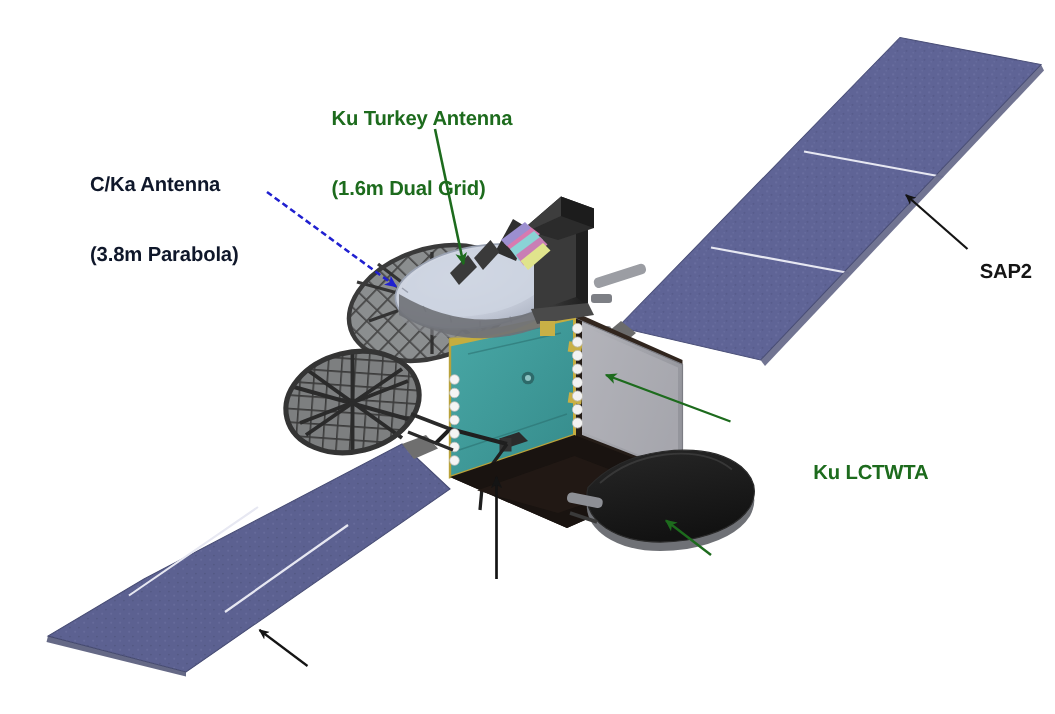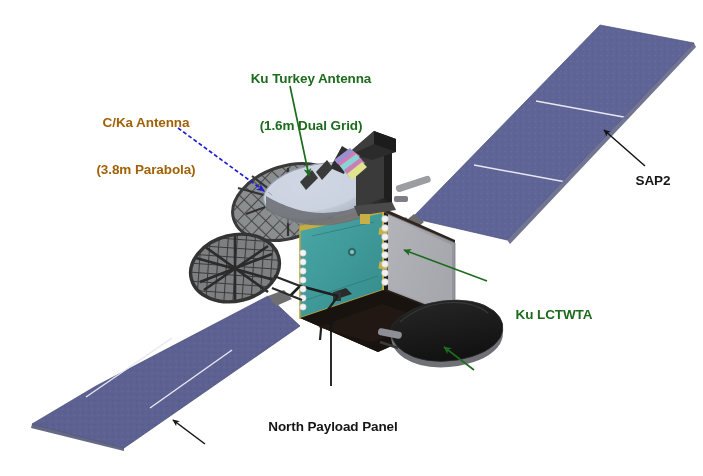--- a/index.html
+++ b/index.html
@@ -27,24 +27,24 @@
   }
   .callout {
     position: absolute;
     white-space: pre;
     font-weight: bold;
     line-height: 1.15;
     letter-spacing: -0.1px;
   }
   .callout .ln { display: block; }
   .callout.green { color: #1d6b1d; font-size: 13.5px; }
-  .callout.blue  { color: #a16207; font-size: 13.5px; }
+  .callout.blue  { color: #0f172a; font-size: 13.5px; }
   .callout.black { color: #151515; font-size: 13.5px; }
-  .callout.center { text-align: center; }
-  .callout.left { text-align: center; }
+  .callout.center { }
+  .callout.left { text-align: right; }
 
   
   #label-ku-turkey { left: 221px; top: 40px; width: 180px; }
   #label-cka       { left: 60px;  top: 84px;  width: 172px; }
   #label-sap2      { left: 618px; top: 142px; width: 70px;  }
   #label-lctwta    { left: 489px; top: 276px; width: 130px; }
   #label-ew        { left: 449px; top: 360px; width: 206px; }
   #label-npp       { left: 239px; top: 388px; width: 188px; }
   #label-sap1      { left: 181px; top: 447px; width: 70px;  }
 </style>
@@ -308,21 +308,18 @@
     <span class="ln">SAP2</span>
   </div>
 
   <div class="callout green left" id="label-lctwta">
     <span class="ln">Ku LCTWTA</span>
   </div>
 
   <div class="callout green center" id="label-ew">
   </div>
 
-  <div class="callout black center" id="label-npp">
-    <span class="ln">North Payload Panel</span>
-  </div>
 
   <div class="callout black left" id="label-sap1">
     
   </div>
 
 </div>
 
 </body></html>

